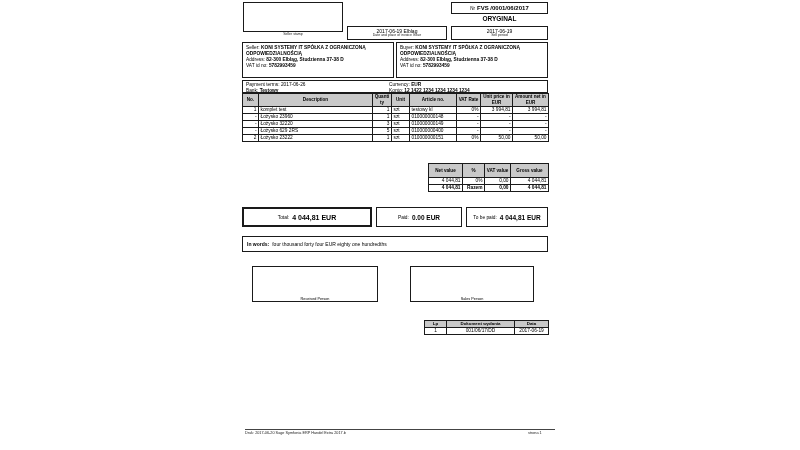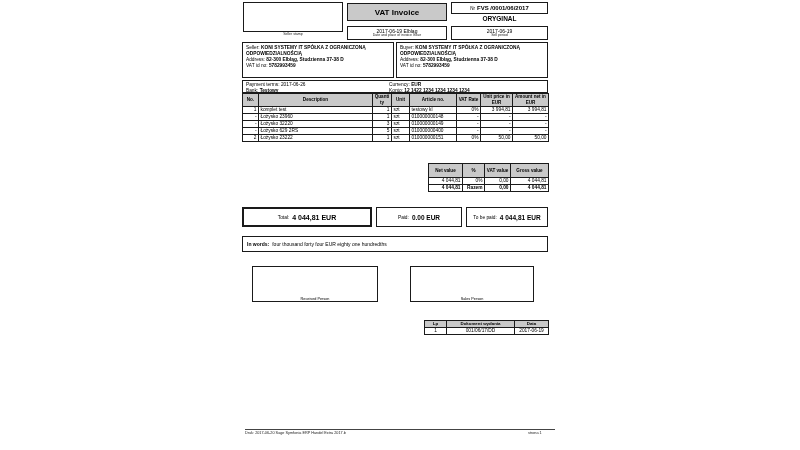--- a/index.html
+++ b/index.html
@@ -80,21 +80,20 @@
   .footer-right { left:528px; top:431px; font-size:3.8px; color:#222; }
 </style>
 </head>
 <body>
 
 <div class="page">
 
   <div class="abs box stamp-box"></div>
   <div class="abs caption stamp-caption">Seller stamp</div>
 
-  <div class="abs box gray title-box">VAT Invoice</div>
 
   <div class="abs box issue-box">
     <div class="issue-date">2017-06-19 Elbląg</div>
     <div class="caption">Date and place of invoice issue</div>
   </div>
 
   <div class="abs box nr-box">
     <span class="nr-label">Nr</span>
     <span class="nr-value">FVS /0001/06/2017</span>
   </div>

